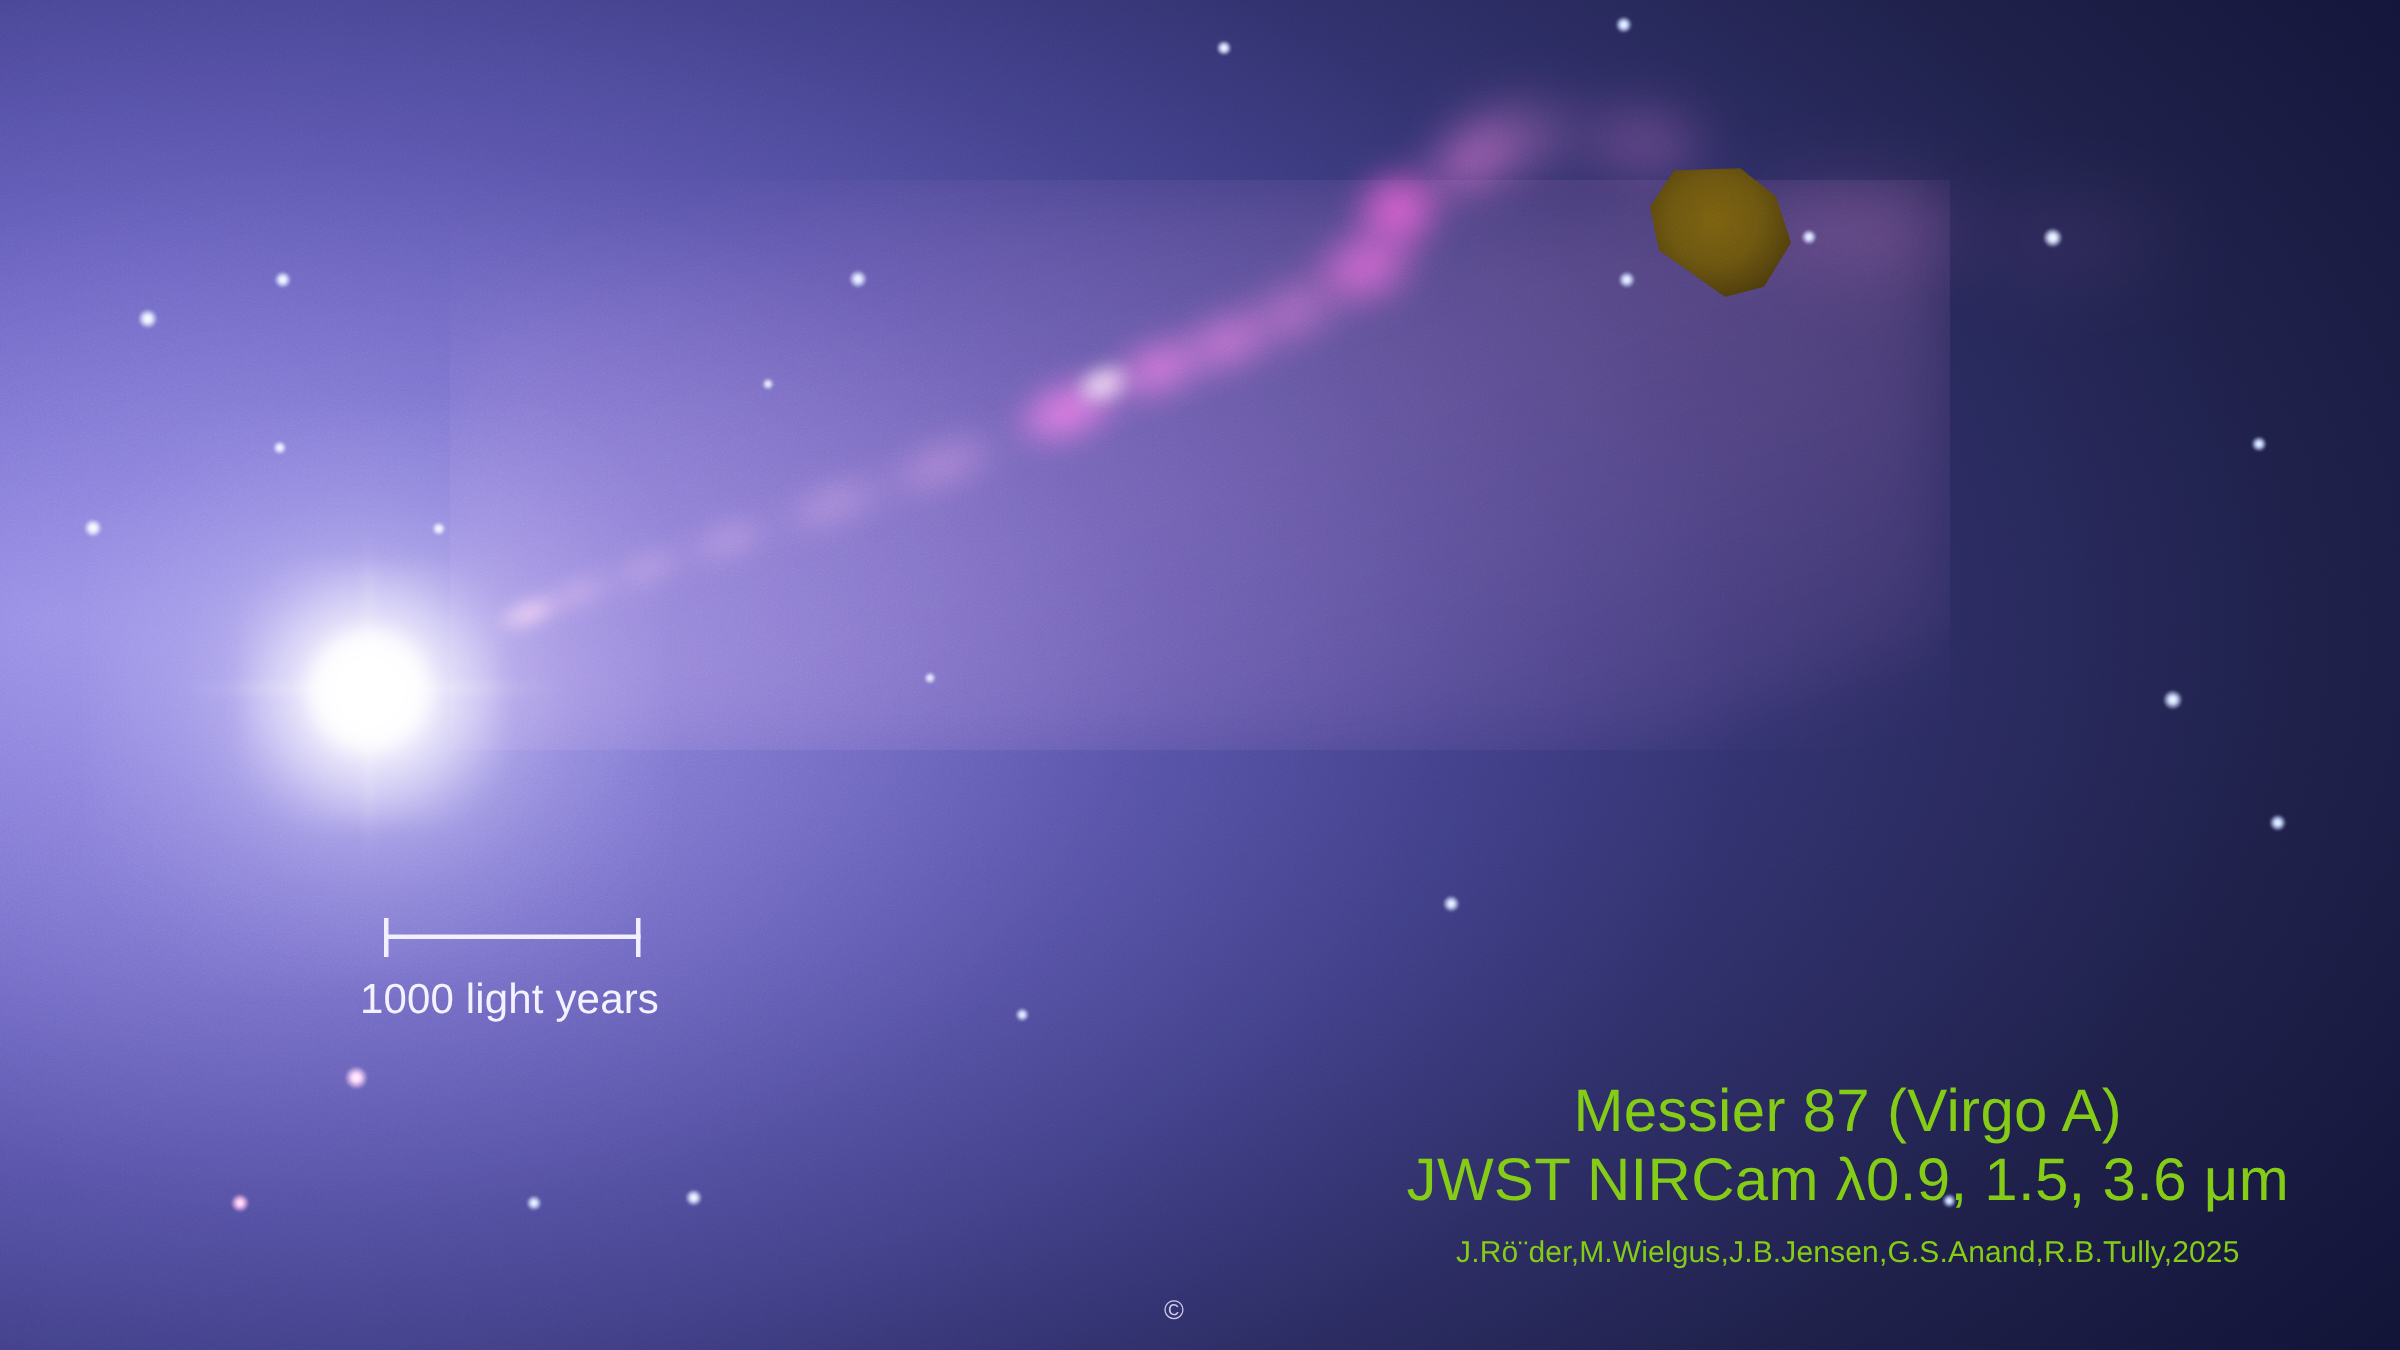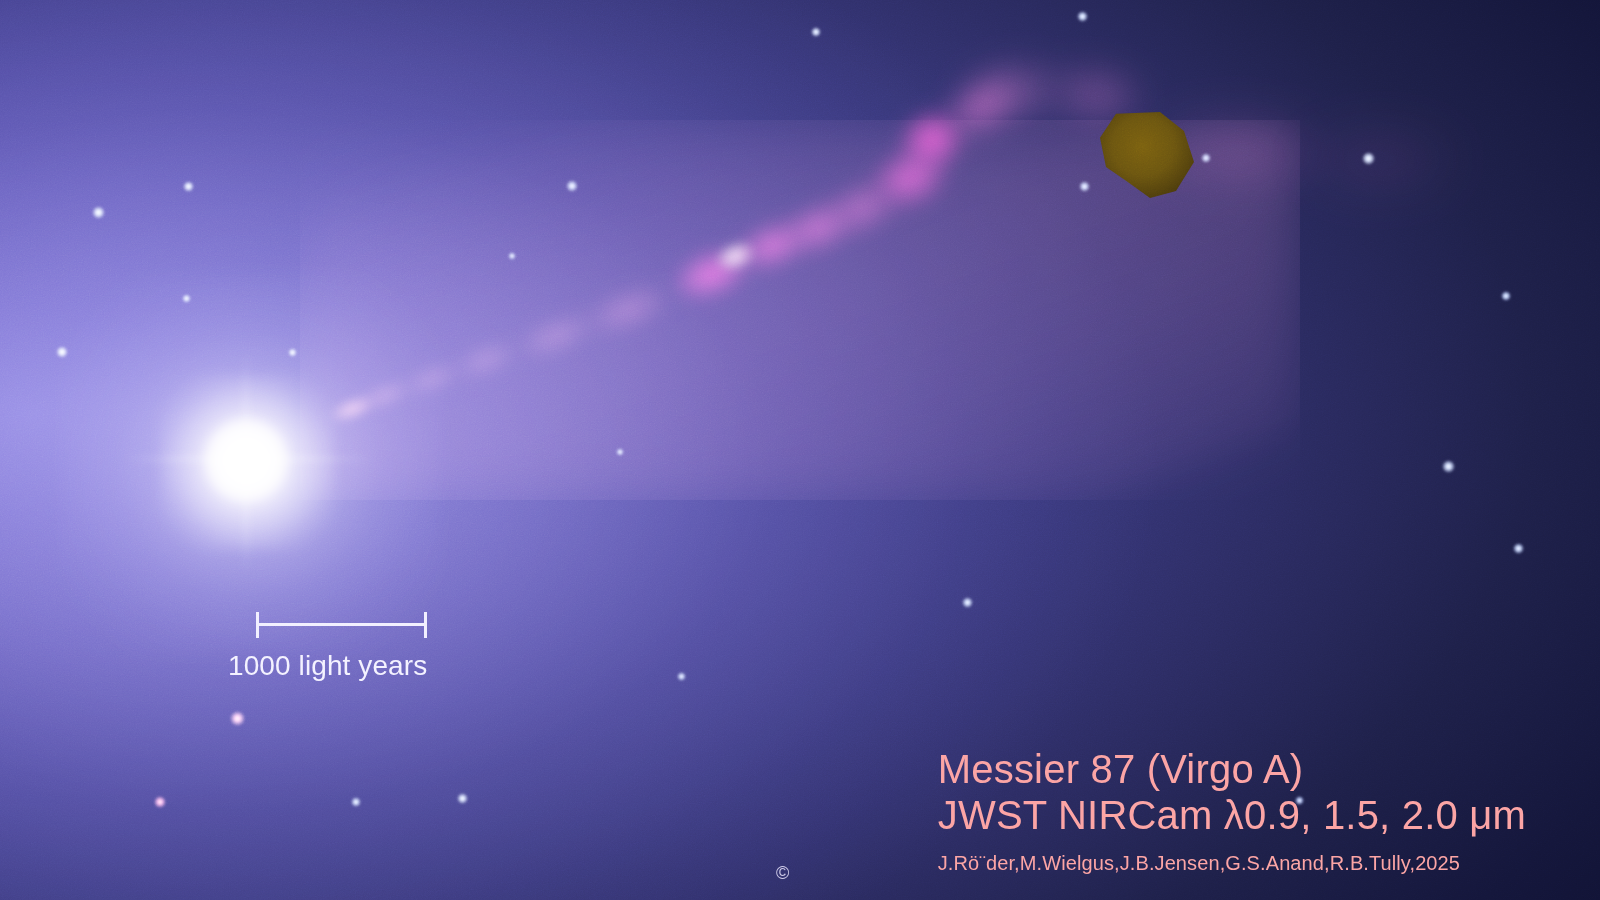--- a/index.html
+++ b/index.html
@@ -131,32 +131,32 @@
     background: #f2f0ff;
   }
   #scalebar .cap {
     position: absolute; top: 0; width: 3px; height: 26px; background: #f2f0ff;
   }
   #scalebar .cap.left { left: 0; }
   #scalebar .cap.right { right: 0; }
 
   #scalebar-label {
     position: absolute;
-    left: 228px; top: 650px;
+    left: 240px; top: 650px;
     font-size: 28px;
     color: #f4f2ff;
     letter-spacing: 0.1px;
     white-space: nowrap;
   }
 
   #caption {
     position: absolute;
-    right: 74px; top: 746px;
-    text-align: left;
-    color: #fca5a5;
+    right: 74px; top: 718px;
+    text-align: center;
+    color: #84cc16;
     white-space: nowrap;
   }
   #caption-title {
     font-size: 40px;
     line-height: 46px;
     letter-spacing: 0.2px;
   }
   #caption-subtitle {
     font-size: 40px;
     line-height: 46px;
@@ -264,20 +264,20 @@
     <div id="scalebar">
       <div class="cap left"></div>
       <div class="bar-line"></div>
       <div class="cap right"></div>
     </div>
 
     <div id="scalebar-label">1000 light years</div>
 
     <div id="caption">
       <div id="caption-title">Messier 87 (Virgo A)</div>
-      <div id="caption-subtitle">JWST NIRCam λ0.9, 1.5, 2.0 μm</div>
+      <div id="caption-subtitle">JWST NIRCam λ0.9, 1.5, 3.6 μm</div>
       <div id="caption-credits">J.Rö¨der,M.Wielgus,J.B.Jensen,G.S.Anand,R.B.Tully,2025</div>
     </div>
 
     <div id="copyright-mark">©</div>
 
   </div>
 </div>
 
 </body></html>

